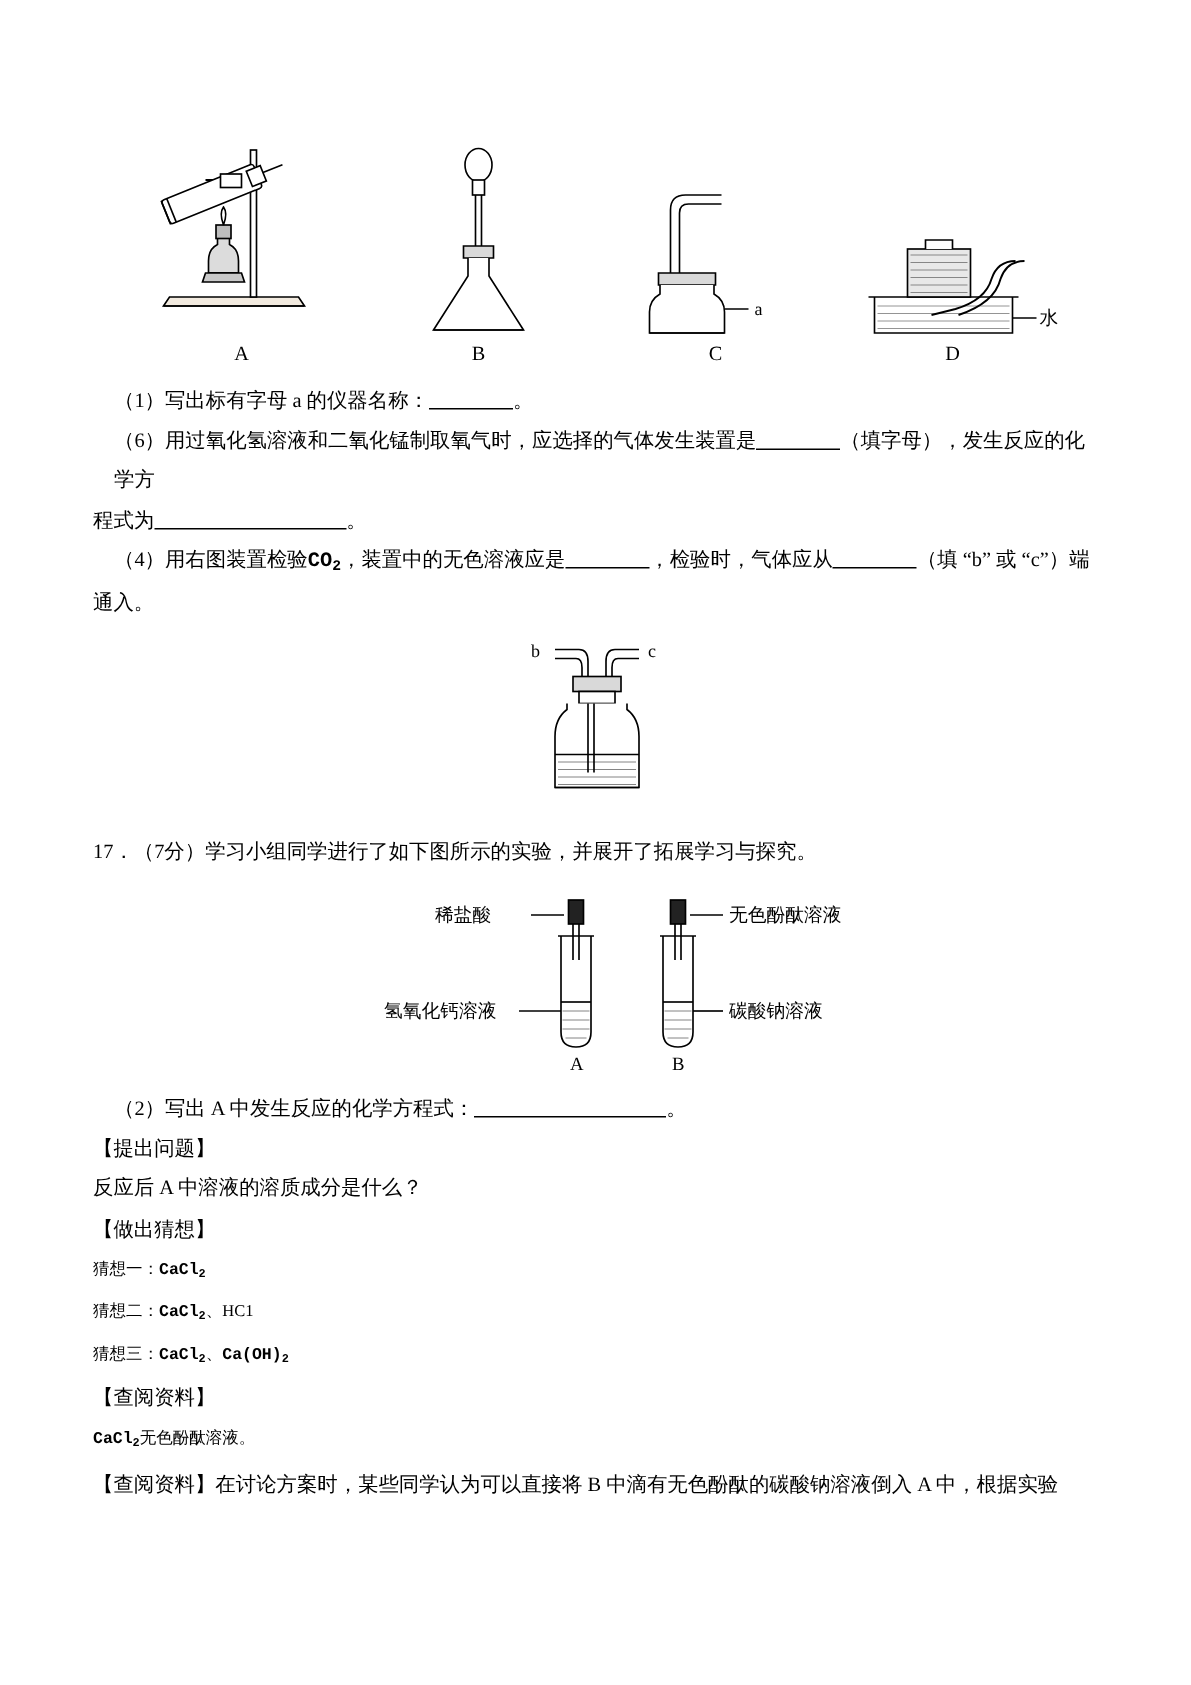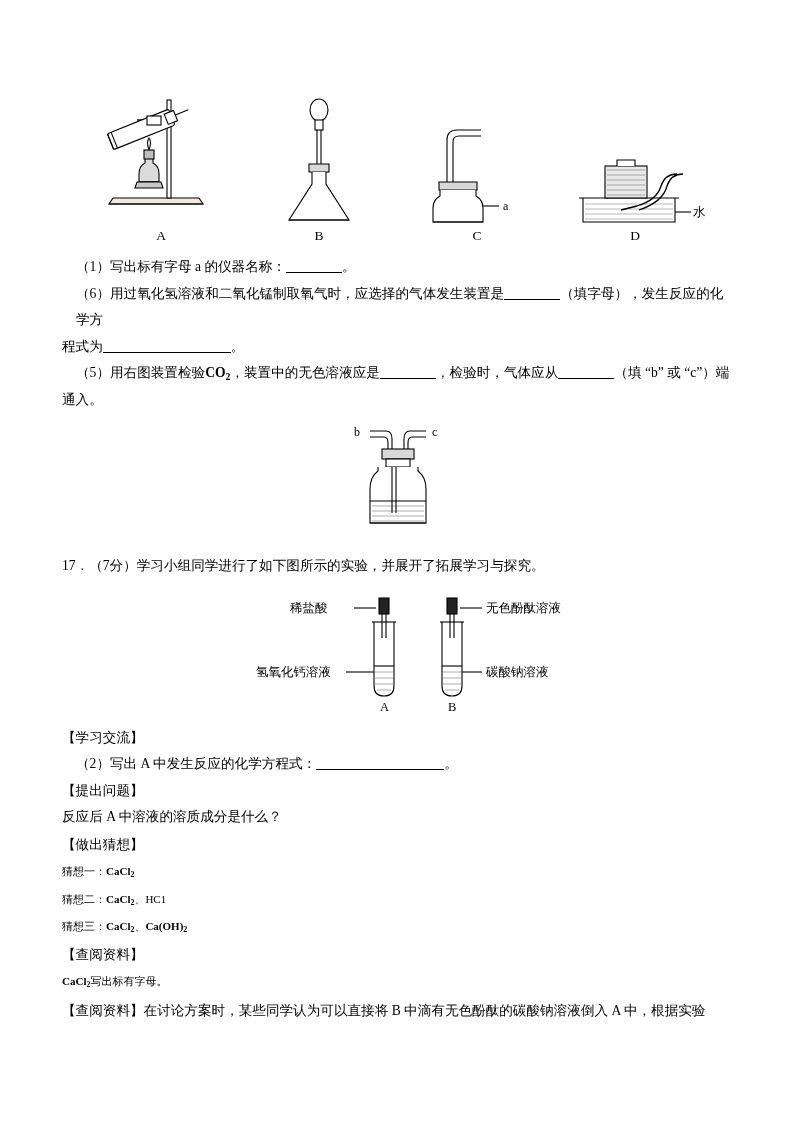--- a/index.html
+++ b/index.html
@@ -67,21 +67,21 @@
     vertical-align: -2px;
   }
   .blank-md {
     display: inline-block;
     border-bottom: 1px solid #000;
     min-width: 56px;
     height: 1em;
     vertical-align: -2px;
   }
   .sub { font-size: 0.72em; vertical-align: -0.28em; }
-  b.chem { font-family: Liberation Serif, serif; font-weight: bold; text-align: right; }
+  b.chem { font-family: Liberation Mono, monospace; font-weight: bold; text-align: right; }
   .center-fig {
     display: flex;
     justify-content: center;
     margin: 6px 0 4px 0;
   }
   .sec-title {
     font-size: 13.6px;
     line-height: 2.0;
     margin: 0;
   }
@@ -216,21 +216,21 @@
     </p>
 
     <p class="q indent1">
       <span>（6）用过氧化氢溶液和二氧化锰制取氧气时，应选择的气体发生装置是</span><span class="blank-md"></span><span>（填字母），发生反应的化学方</span>
     </p>
     <p class="q">
       <span>程式为</span><span class="blank-lg"></span><span>。</span>
     </p>
 
     <p class="q indent1">
-      <span>（5）用右图装置检验</span><b class="chem"><span>CO</span><span class="sub">2</span></b><span>，装置中的无色溶液应是</span><span class="blank-md"></span><span>，检验时，气体应从</span><span class="blank-md"></span><span>（填 “b” 或 “c”）端</span>
+      <span>（4）用右图装置检验</span><b class="chem"><span>CO</span><span class="sub">2</span></b><span>，装置中的无色溶液应是</span><span class="blank-md"></span><span>，检验时，气体应从</span><span class="blank-md"></span><span>（填 “b” 或 “c”）端</span>
     </p>
     <p class="q">通入。</p>
 
     <div class="center-fig">
       <svg width="180" height="118" viewBox="0 0 180 118">
         <g stroke="#000" fill="none" stroke-width="1.1">
 
           <path d="M62 12 L78 12 Q84 12 84 20 L84 30"></path>
           <path d="M62 18 L76 18 Q80 18 80 24 L80 30"></path>
 
@@ -307,21 +307,20 @@
         <text x="258" y="18" font-family="Liberation Serif, serif" font-size="12.5" fill="#000">无色酚酞溶液</text>
         <text x="28" y="82" font-family="Liberation Serif, serif" font-size="12.5" fill="#000">氢氧化钙溶液</text>
         <text x="258" y="82" font-family="Liberation Serif, serif" font-size="12.5" fill="#000">碳酸钠溶液</text>
         <text x="152" y="117" font-family="Liberation Serif, serif" font-size="12.5" fill="#000">A</text>
         <text x="220" y="117" font-family="Liberation Serif, serif" font-size="12.5" fill="#000">B</text>
       </svg>
     </div>
 
     <div style="height:6px"></div>
 
-    <p class="sec-title">【学习交流】</p>
 
 
     <p class="q indent1">
       <span>（2）写出 A 中发生反应的化学方程式：</span><span class="blank-lg"></span><span>。</span>
     </p>
 
     <p class="sec-title">【提出问题】</p>
     <p class="q">反应后 A 中溶液的溶质成分是什么？</p>
 
     <p class="sec-title">【做出猜想】</p>
@@ -334,21 +333,21 @@
       <span>猜想二：</span><b class="chem"><span>CaCl</span><span class="sub">2</span></b><span>、HC1</span>
     </p>
 
     <p class="guess">
       <span>猜想三：</span><b class="chem"><span>CaCl</span><span class="sub">2</span></b><span>、</span><b class="chem"><span>Ca</span><span>(OH)</span><span class="sub">2</span></b>
     </p>
 
     <p class="sec-title">【查阅资料】</p>
 
     <p class="guess">
-      <b class="chem"><span>CaCl</span><span class="sub">2</span></b><span>写出标有字母。</span>
+      <b class="chem"><span>CaCl</span><span class="sub">2</span></b><span>无色酚酞溶液。</span>
     </p>
 
     <p class="q" style="line-height:2.4;">
       <span>【查阅资料】</span><span>在讨论方案时，某些同学认为可以直接将 B 中滴有无色酚酞的碳酸钠溶液倒入 A 中，根据实验</span>
     </p>
 
   </div>
 </div>
 
 </body></html>

